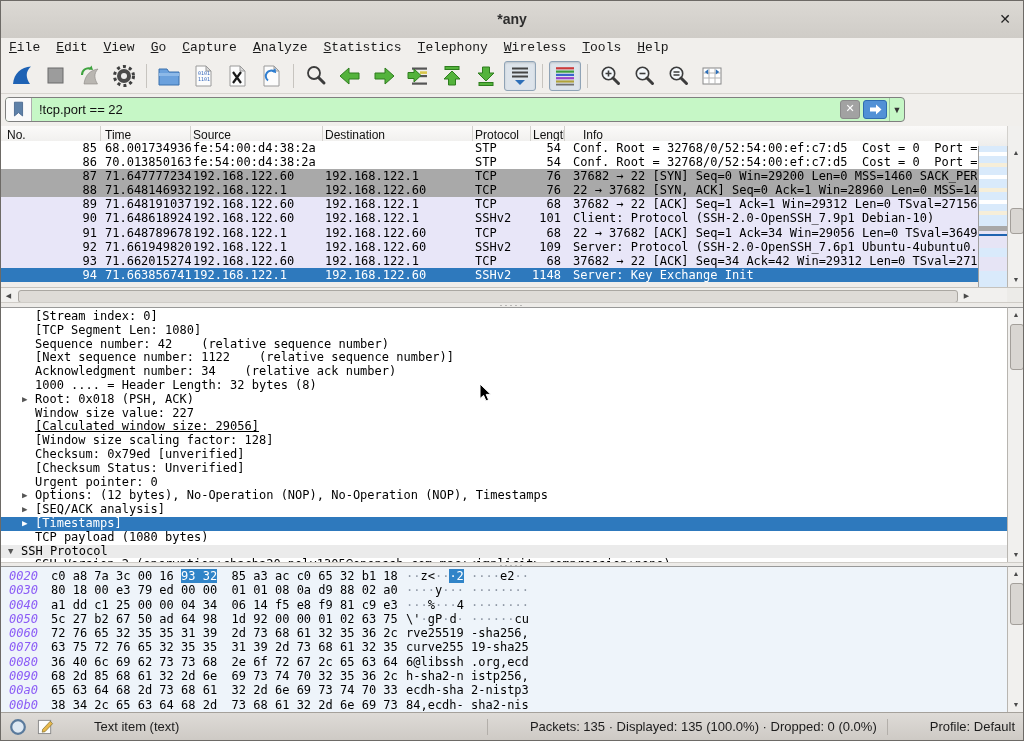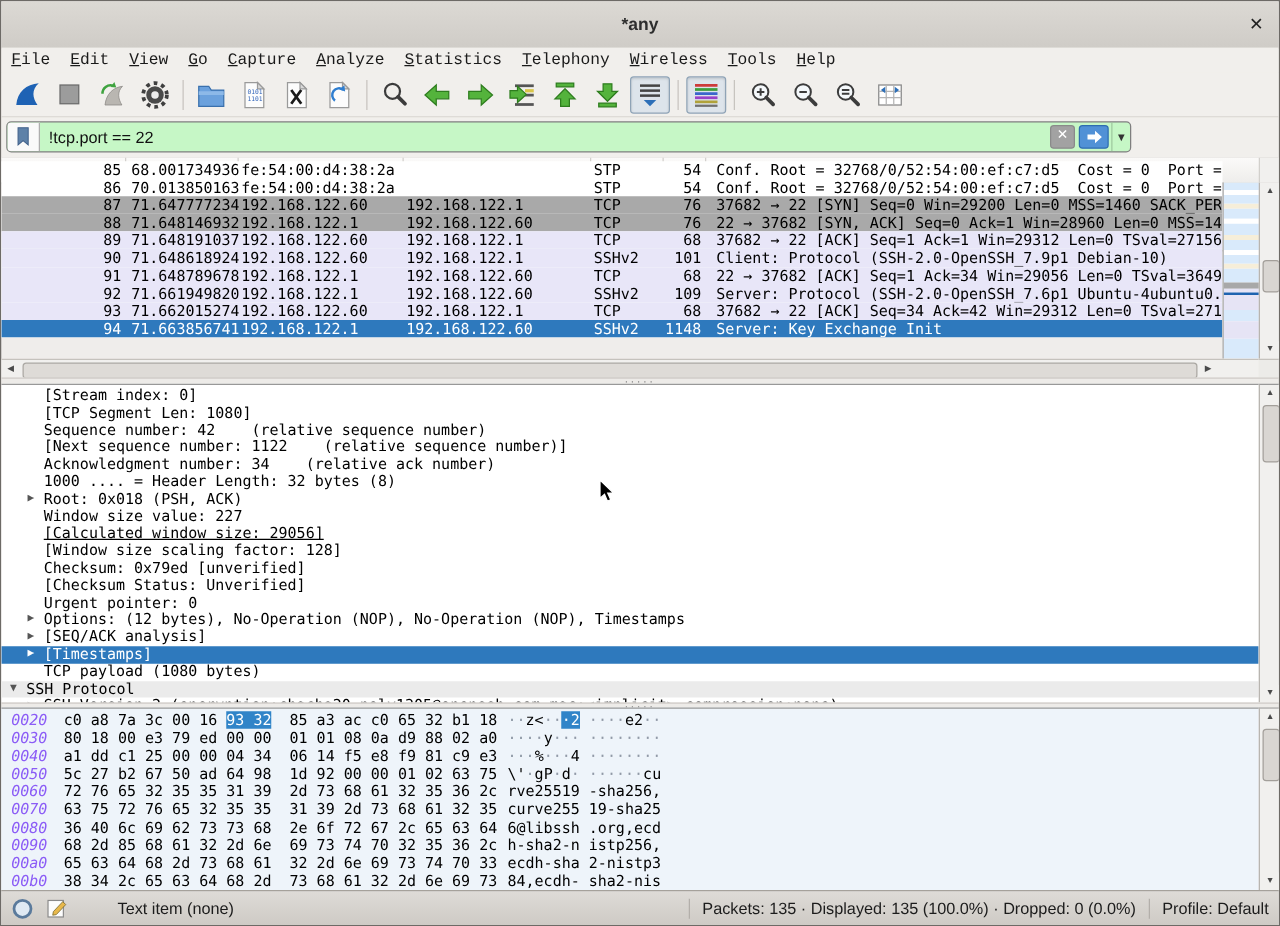--- a/index.html
+++ b/index.html
@@ -37,21 +37,21 @@
   #filter-caret{width:14px;text-align:center;color:#333;font-size:9px;border-left:1px solid #9ec99e;height:100%;line-height:24px;}
   #expression-btn{left:916px;top:93px;height:32px;line-height:32px;font-size:13px;color:#1a1a1a;}
   #filter-sep{left:994px;top:100px;width:1px;height:18px;background:#b9b6b1;}
   #add-filter-btn{left:1002px;top:93px;width:16px;height:32px;line-height:31px;font-size:17px;color:#222;text-align:center;}
   
   #pl-header{left:0;top:125px;width:1007px;height:20px;background:linear-gradient(#fbfaf9,#eeedeb);
     border-bottom:1px solid #b6b3ae;display:flex;overflow:hidden;}
   .pl-hcell{height:100%;border-right:1px solid #d2d0cc;font-size:12px;line-height:19px;color:#111;
     box-sizing:border-box;overflow:hidden;white-space:pre;flex:none;}
   #pl-hdr-cap{left:1007px;top:125px;width:17px;height:20px;background:#f1f0ee;border-bottom:1px solid #b6b3ae;}
-  #pl-body{left:0;top:128px;width:977px;height:141px;background:#fff;overflow:hidden;}
+  #pl-body{left:0;top:140px;width:977px;height:141px;background:#fff;overflow:hidden;}
   .pl-row{display:flex;height:14.1px;font-family:"DejaVu Sans Mono",monospace;font-size:12px;
     line-height:14.1px;white-space:pre;color:#000;}
   .pl-row.gray{background:#a9a9a9;}
   .pl-row.lavender{background:#e8e6f8;}
   .pl-row.selected{background:#2e79bd;color:#fff;}
   .pl-cell{flex:none;overflow:hidden;box-sizing:border-box;}
   .pl-cell.r{text-align:right;}
   #minimap{left:977px;top:145px;width:29px;height:141px;border-left:1px solid #a0a0a0;background:#fff;overflow:hidden;}
   .mm-stripe{width:100%;}
   
@@ -89,21 +89,21 @@
   .hex-offset{display:inline-block;width:50px;color:#8b5cf6;text-indent:8px;font-style:italic;}
   .hex-seg.hl{background:#3084c8;color:#ffffff;}
   .hex-ascii{position:absolute;left:405px;top:0;}
   .dd{font-style:normal;color:#9099a6;}
   #hex-vscroll{left:1006px;top:565px;height:146px;border-top:1px solid #989898;}
   
   #statusbar{left:0;top:711px;width:100%;height:28px;background:linear-gradient(#dedbd7,#cecac5);
     border-top:1px solid #a5a19b;box-sizing:border-box;}
   #status-left{position:absolute;left:8px;top:0;height:100%;display:flex;align-items:center;gap:10px;}
   #status-right{position:absolute;right:8px;top:0;height:100%;display:flex;align-items:center;gap:10px;}
-  .status-text{font-size:13px;color:#1c1c1c;white-space:pre;}
+  .status-text{font-size:13px;color:#1c1c1c;white-space:pre;margin-left:32px;}
   .st-sep{width:1px;height:16px;background:#b3afaa;}
   #context-label{margin-left:30px;}
   #cursor{left:478px;top:382px;}
 </style>
 </head>
 <body>
 
 <div id="win">
 
   <div id="titlebar" class="abs">
@@ -390,21 +390,21 @@
 
   <div id="statusbar" class="abs">
     <div id="status-left">
       <svg width="18" height="18" viewBox="0 0 18 18">
           <circle cx="9" cy="9" r="6.8" fill="#dfe9f3" stroke="#5a7a9c" stroke-width="2.2"></circle>
         </svg>
       <svg width="17" height="17" viewBox="0 0 18 18">
           <rect x="1.5" y="2.5" width="13" height="14" fill="#fdfdfd" stroke="#8a8a8a"></rect>
           <path d="M6 12 L14 3.5 L16.5 6 L8.5 14.5 L5.5 15 Z" fill="#e8b84b" stroke="#7a6a2a" stroke-width="0.7"></path>
         </svg>
-      <div id="context-label" class="status-text">Text item (none)</div>
+      <div id="context-label" class="status-text">Text item (text)</div>
     </div>
     <div id="status-right">
       <div class="st-sep"></div>
       <div class="status-text">Packets: 135 · Displayed: 135 (100.0%) · Dropped: 0 (0.0%)</div>
       <div class="st-sep"></div>
       <div class="status-text">Profile: Default</div>
     </div>
   </div>
 
   <svg id="cursor" class="abs" width="13" height="19" viewBox="0 0 13 19">

